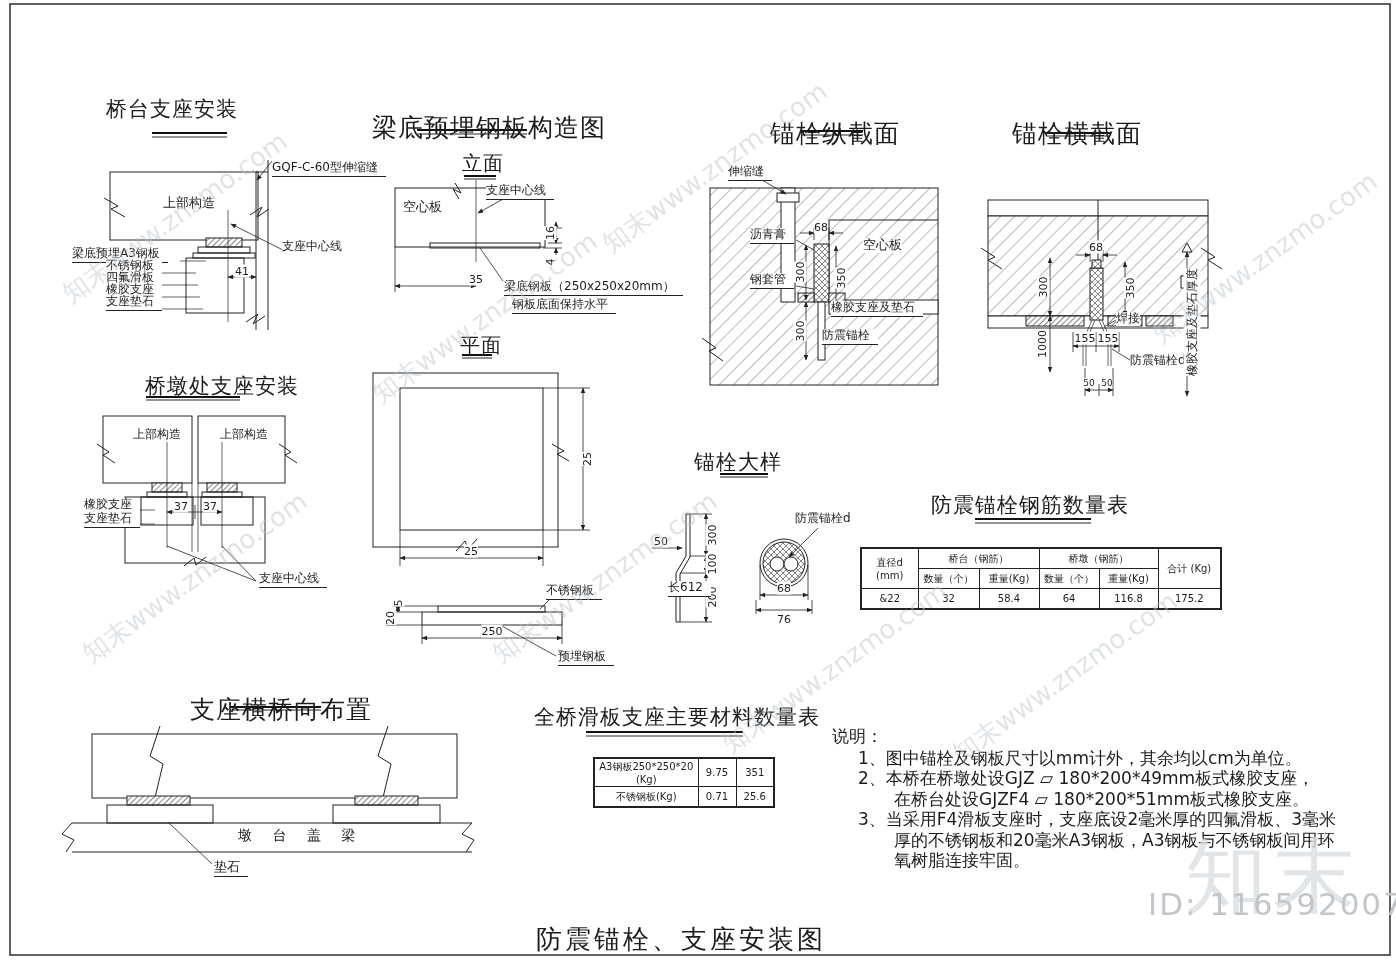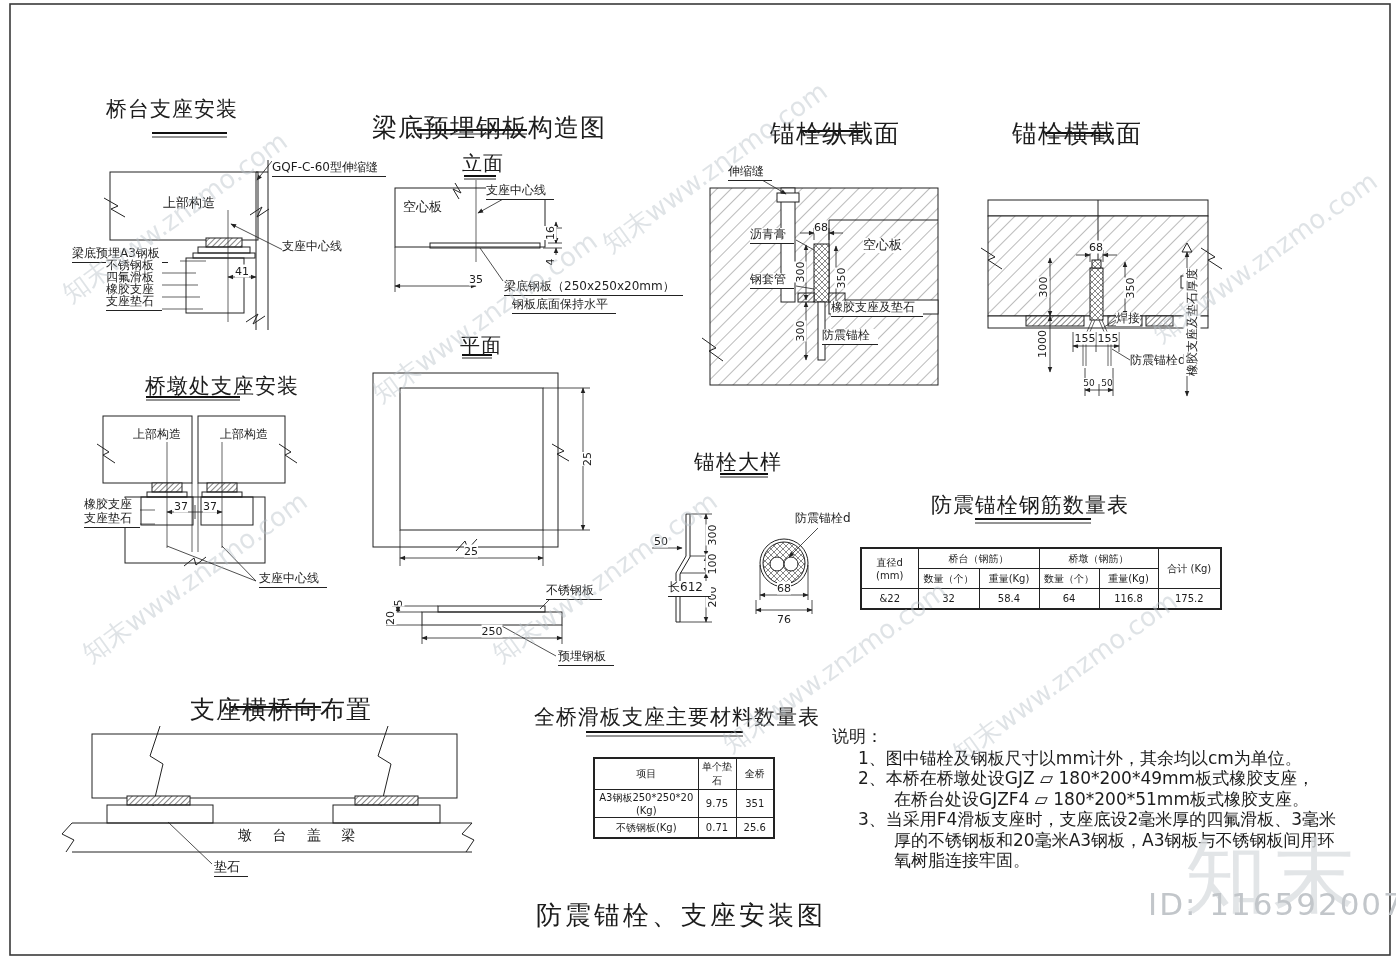--- a/index.html
+++ b/index.html
@@ -14,21 +14,21 @@
   .u2b{stroke:#111;stroke-width:0.9;fill:none;}
   .lbl{position:absolute;z-index:10;font-size:12px;line-height:1.15;white-space:nowrap;background:#fff;}
   .lbl13{font-size:13px;}
   .lbl-u{border-bottom:1px solid #222;padding:0 8px 1px 0;}
   .hdim{position:absolute;z-index:10;font-size:11px;white-space:nowrap;background:#fff;transform:translate(-50%,-50%);}
   .vdim{position:absolute;z-index:10;font-size:11px;white-space:nowrap;background:#fff;transform:translate(-50%,-50%) rotate(-90deg);}
   .dim9{font-size:9px;}
   .sec-title{position:absolute;z-index:10;font-size:21px;letter-spacing:1px;white-space:nowrap;}
   .t20{font-size:20px;}
   .t22{font-size:25px;margin-top:15px;}
-  .main-title{position:absolute;z-index:10;font-size:26px;letter-spacing:3px;white-space:nowrap;}
+  .main-title{position:absolute;z-index:10;font-size:26px;letter-spacing:3px;white-space:nowrap;margin-top:24px;}
   .notes{position:absolute;left:832px;top:726px;z-index:10;font-size:17px;line-height:20.5px;white-space:nowrap;}
   .notes-title{margin-bottom:1px;}
   .note-line{padding-left:26px;}
   .note-line.indent{padding-left:62px;}
   .tbl{position:absolute;z-index:10;border-collapse:collapse;background:#fff;font-size:10px;text-align:center;border:2px solid #222;table-layout:fixed;}
   .tbl td{border:1px solid #222;padding:1px 2px;height:17px;overflow:hidden;}
   .wm{position:absolute;z-index:30;font-size:26px;color:#b9c2c9;opacity:.45;white-space:nowrap;transform:rotate(-36deg);pointer-events:none;}
   .wm-logo{position:absolute;z-index:30;font-size:82px;color:#dcdfe2;opacity:.8;white-space:nowrap;pointer-events:none;letter-spacing:6px;}
   .wm-id{position:absolute;z-index:30;font-size:31px;color:#c2c6ca;white-space:nowrap;pointer-events:none;letter-spacing:2px;}
 </style>
@@ -334,25 +334,20 @@
   </tbody>
     </table>
 
   <table class="tbl" style="left:593px;top:757px;width:180px;">
     <colgroup>
         <col style="width:104px">
         <col style="width:38px">
         <col style="width:38px">
       </colgroup>
     <tbody>
-        <tr>
-      <td>项目</td>
-      <td>单个垫石</td>
-      <td>全桥</td>
-    </tr>
     <tr>
       <td>A3钢板250*250*20 (Kg)</td>
       <td>9.75</td>
       <td>351</td>
     </tr>
     <tr>
       <td>不锈钢板(Kg)</td>
       <td>0.71</td>
       <td>25.6</td>
     </tr>

